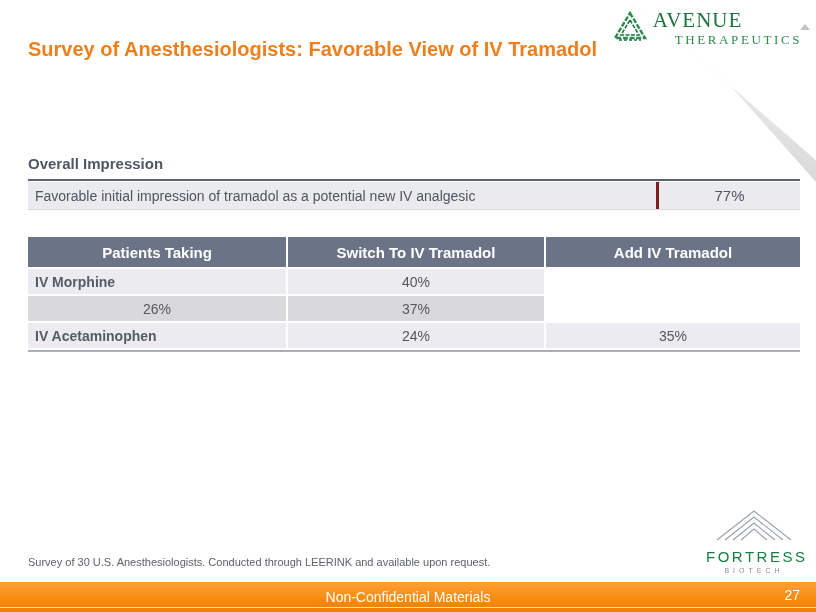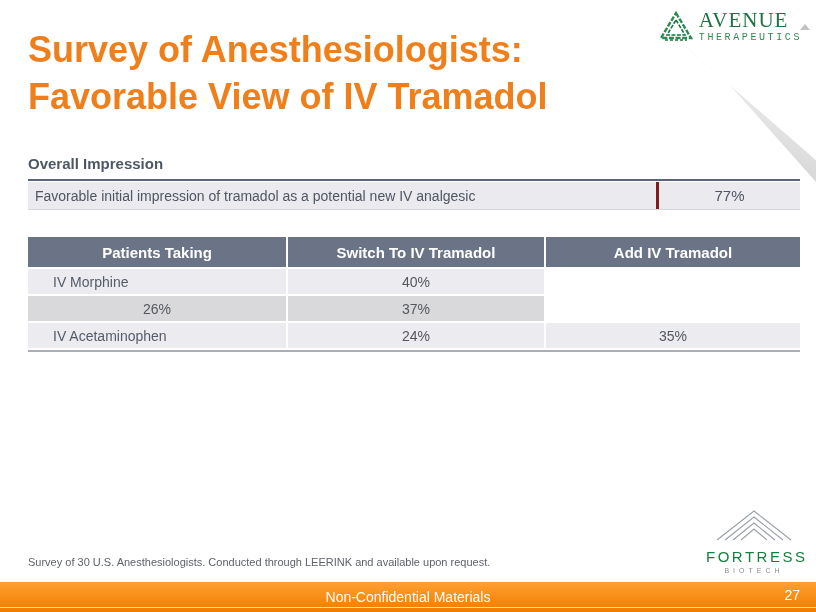--- a/index.html
+++ b/index.html
@@ -7,26 +7,26 @@
     position:relative;width:816px;height:612px;background:#ffffff;
     font-family:"Liberation Sans",sans-serif;overflow:hidden;
     border-radius:0;box-shadow:0 0 4px rgba(0,0,0,.4);
   }
   
   .corner-svg{position:absolute;top:0;right:0;z-index:5;pointer-events:none;}
   
   .avenue-logo{position:absolute;top:10px;right:14px;display:flex;align-items:flex-start;gap:6px;z-index:6;}
   .avenue-text{display:flex;flex-direction:column;line-height:1;}
   .avenue-name{font-family:"Liberation Serif",serif;font-size:21px;letter-spacing:1px;color:#1D7342;font-weight:normal;}
-  .avenue-sub{font-family:Liberation Mono, monospace;font-size:10px;letter-spacing:2.6px;color:#2E8B50;margin-top:2px;}
+  .avenue-sub{font-family:Liberation Serif, serif;font-size:13px;letter-spacing:2.6px;color:#2E8B50;margin-top:2px;margin-left:22px;}
   .avenue-mark{position:absolute;right:-8px;top:14px;width:0;height:0;border-left:5px solid transparent;border-right:5px solid transparent;border-bottom:6px solid #c2c2c2;}
   
   .title{
     position:absolute;left:28px;top:26px;width:640px;z-index:4;
-    color:#EF7F1B;font-size:36px;font-weight:bold;line-height:47px;letter-spacing:0px;
+    color:#EF7F1B;font-size:20px;font-weight:bold;line-height:47px;letter-spacing:0px;
   }
   
   .content{position:absolute;left:28px;top:155px;width:772px;}
   .impression-heading{
     font-size:15px;font-weight:bold;color:#4D5766;
     padding-bottom:7px;border-bottom:2px solid #5A6577;
   }
   .impression-row{
     display:grid;grid-template-columns:628px 1fr;gap:3px;background:#7f1d1d;
     margin-top:1px;border-bottom:1px solid #d7d7db;
@@ -40,21 +40,21 @@
   
   .data-table{margin-top:27px;display:flex;flex-direction:column;gap:2px;background:#ffffff;}
   .t-row{display:grid;grid-template-columns:258px 256px 1fr;gap:2px;}
   .t-head .t-cell{
     background:#6B7486;color:#ffffff;font-size:15px;font-weight:bold;
     height:30px;display:flex;align-items:center;justify-content:center;
   }
   .t-body .t-cell{height:25px;display:flex;align-items:center;font-size:14px;}
   .t-body.alt-light .t-cell{background:#EBEBF0;}
   .t-body.alt-dark  .t-cell{background:#D9D9DC;}
-  .t-body .cell-label{font-weight:normal;color:#555C68;padding-left:25px;}
+  .t-body .cell-label{font-weight:bold;color:#555C68;padding-left:7px;}
   .t-body .cell-value{justify-content:center;color:#54575E;}
   .table-bottom-border{height:2px;background:#A9AEB8;margin-top:0px;}
   
   .footnote{position:absolute;left:28px;bottom:44px;font-size:11px;color:#5E6269;z-index:3;}
   .fortress-logo{position:absolute;right:14px;bottom:38px;width:96px;text-align:center;z-index:3;}
   .fortress-name{font-size:15px;letter-spacing:2.5px;color:#15803d;margin-top:2px;}
   .fortress-sub{font-size:7px;letter-spacing:4px;color:#8A8E94;margin-top:2px;}
   .footer-bar{
     position:absolute;left:0;bottom:0;width:816px;height:30px;z-index:7;
     background:linear-gradient(180deg,#FFA033 0%,#F68A10 60%,#EF7D00 100%);

